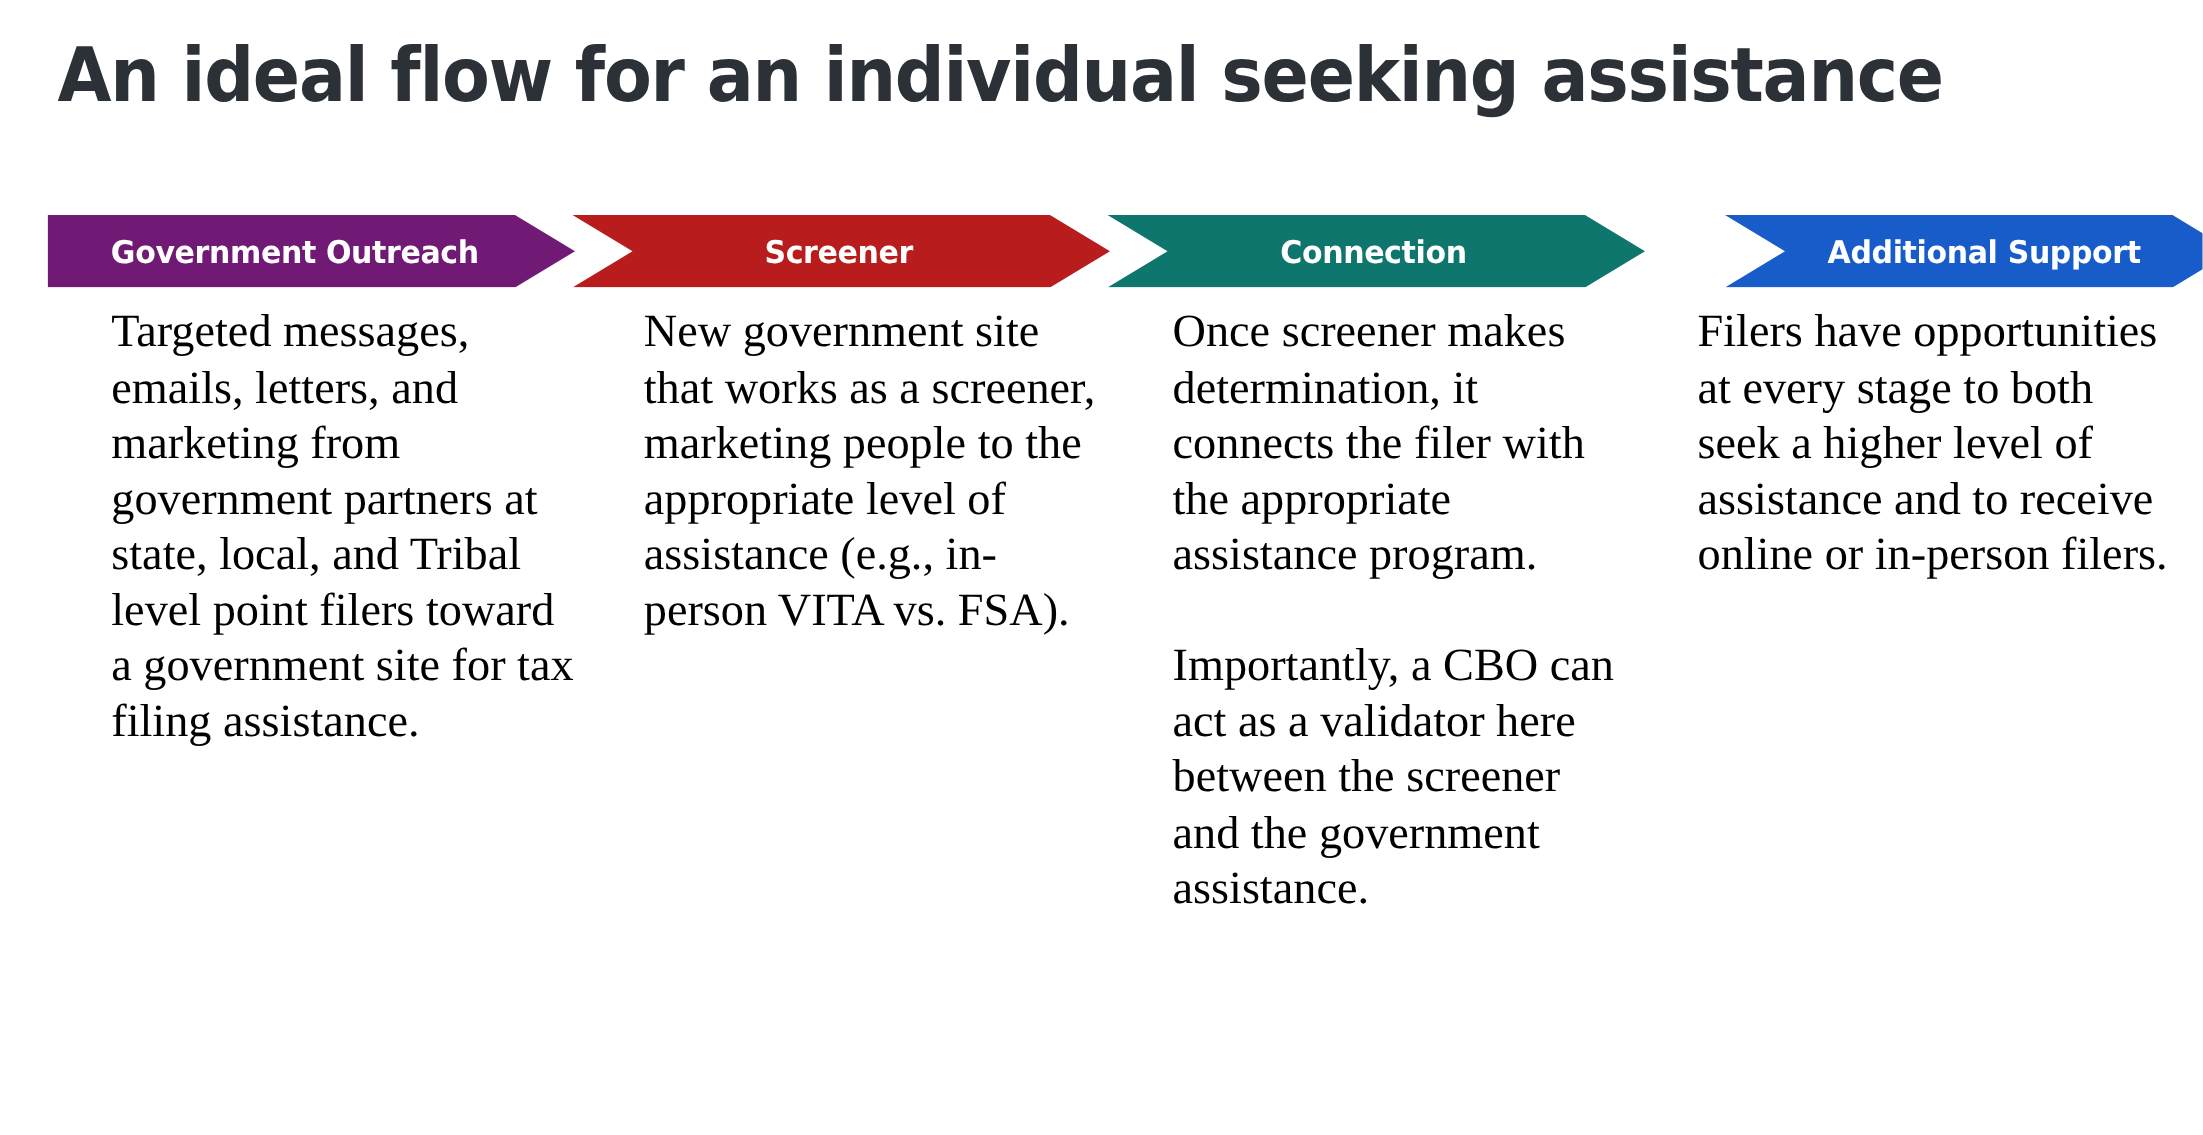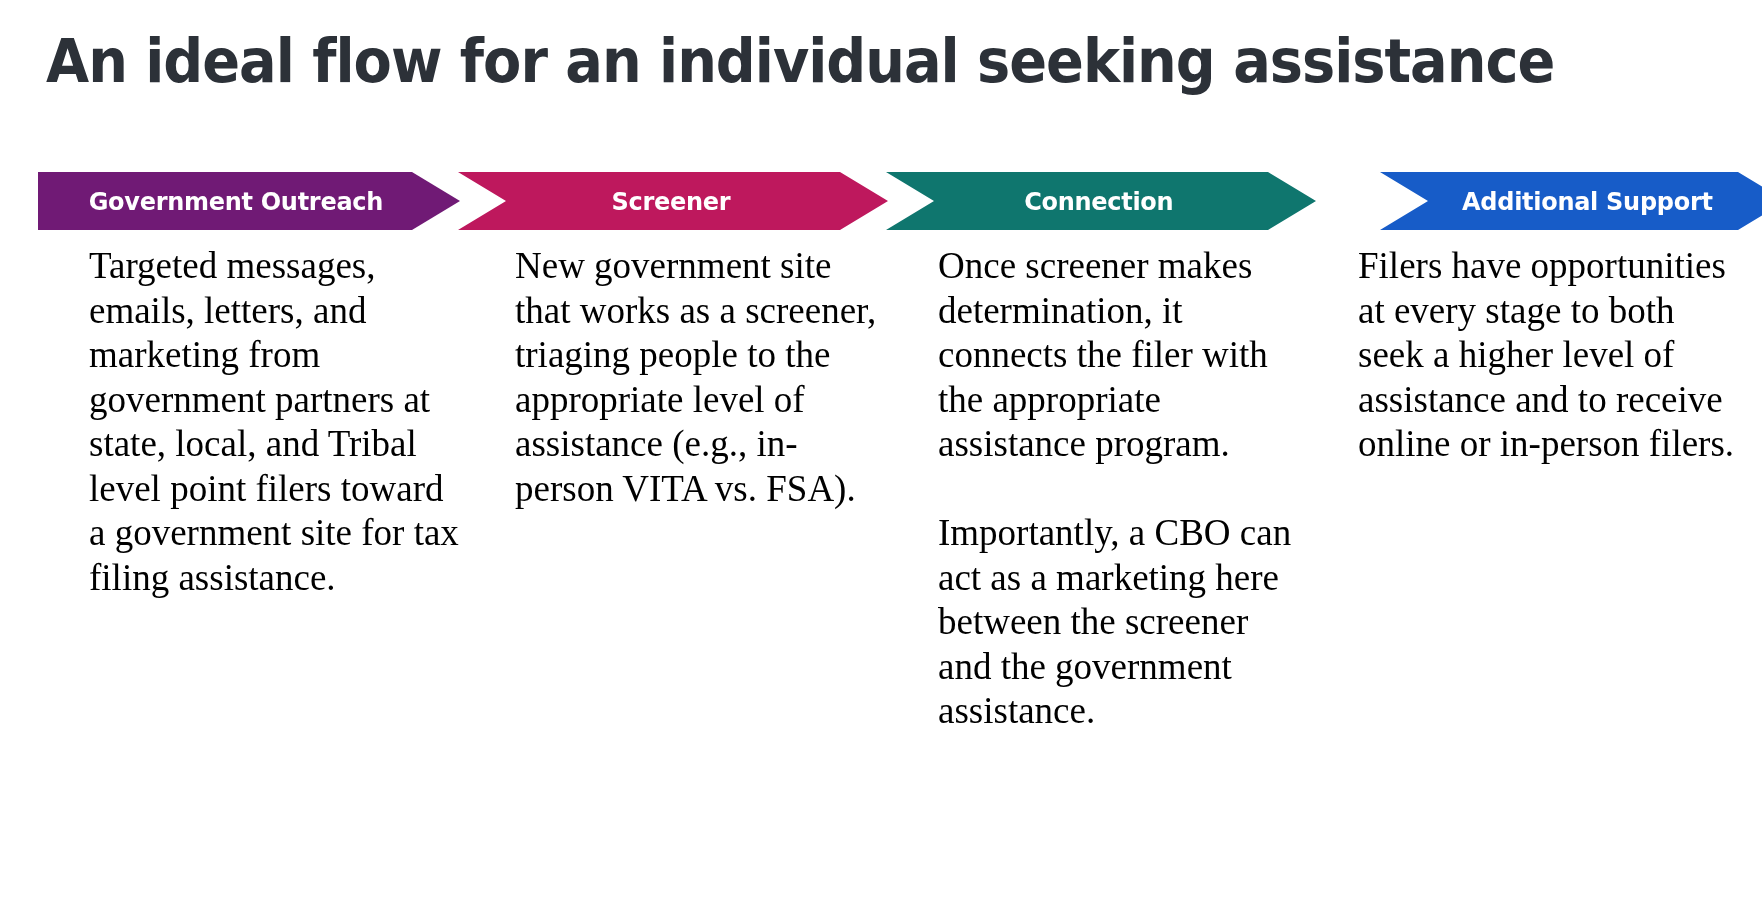--- a/index.html
+++ b/index.html
@@ -134,47 +134,47 @@
 <div class="slide">
 
   <div class="title" style="color: rgb(44, 49, 56);">An ideal flow for an individual seeking assistance</div>
 
   <div class="chevron-band">
 
     <div class="chevron chev-1" style="background: #701a75;">
       <span class="chev-label" style="color: rgb(255, 255, 255);">Government Outreach</span>
     </div>
 
-    <div class="chevron chev-2" style="background: #be185d;">
+    <div class="chevron chev-2" style="background: #b91c1c;">
       <span class="chev-label" style="color: rgb(255, 255, 255);">Screener</span>
     </div>
 
     <div class="chevron chev-3" style="background: #0f766e;">
       <span class="chev-label" style="color: rgb(255, 255, 255);">Connection</span>
     </div>
 
     <div class="chevron chev-4" style="background: rgb(23, 92, 200);">
       <span class="chev-label" style="color: rgb(255, 255, 255);">Additional Support</span>
     </div>
 
   </div>
 
   <div class="columns">
 
     <div class="column col-1">
         <p>Targeted messages, emails, letters, and marketing from government partners at state, local, and Tribal level point filers toward a government site for tax filing assistance.</p>
       </div>
 
     <div class="column col-2">
-        <p>New government site that works as a screener, triaging people to the appropriate level of assistance (e.g., in-person VITA vs. FSA).</p>
+        <p>New government site that works as a screener, marketing people to the appropriate level of assistance (e.g., in-person VITA vs. FSA).</p>
       </div>
 
     <div class="column col-3">
         <p>Once screener makes determination, it connects the filer with the appropriate assistance program.</p>
-        <p>Importantly, a CBO can act as a marketing here between the screener and the government assistance.</p>
+        <p>Importantly, a CBO can act as a validator here between the screener and the government assistance.</p>
       </div>
 
     <div class="column col-4">
         <p>Filers have opportunities at every stage to both seek a higher level of assistance and to receive online or in-person filers.</p>
       </div>
 
   </div>
 
 </div>
 

